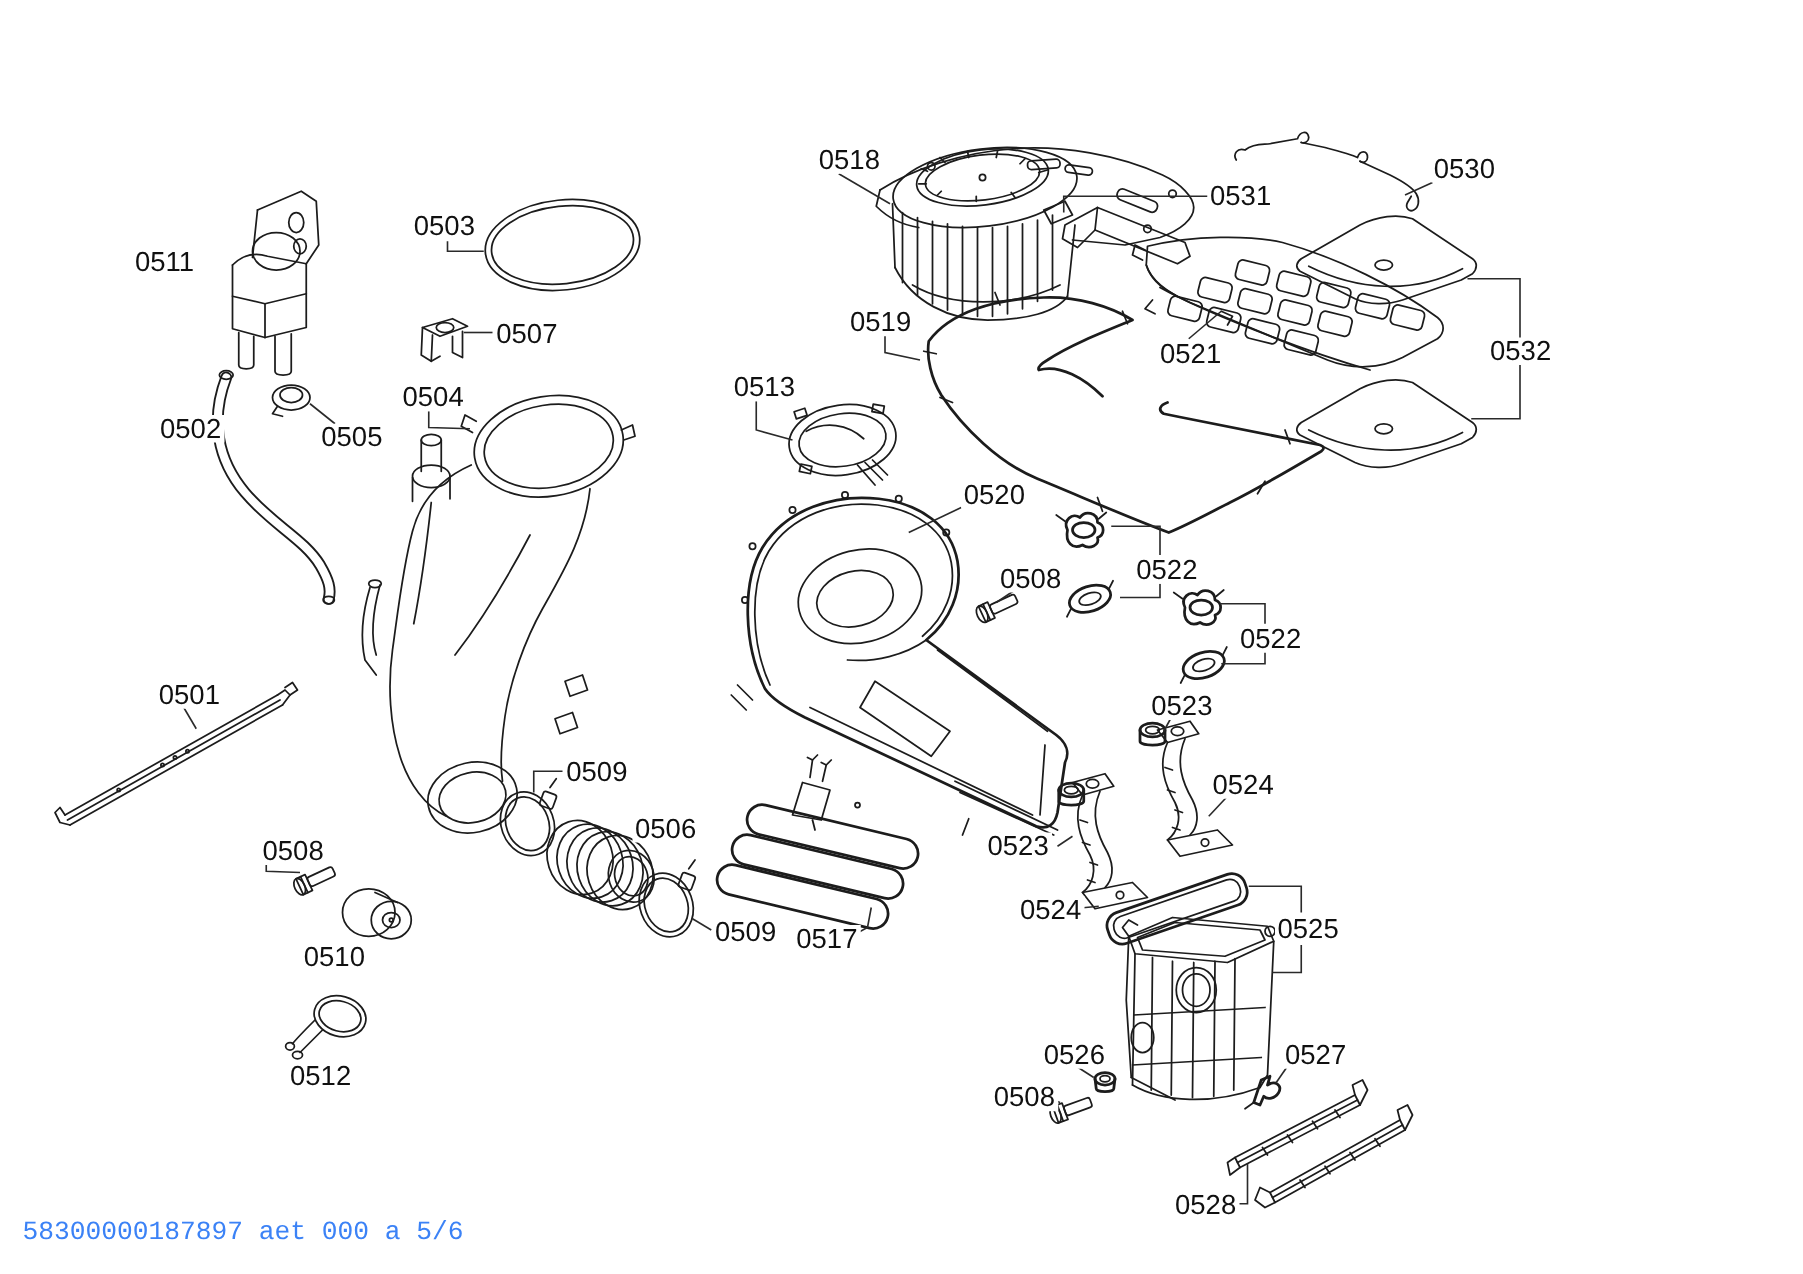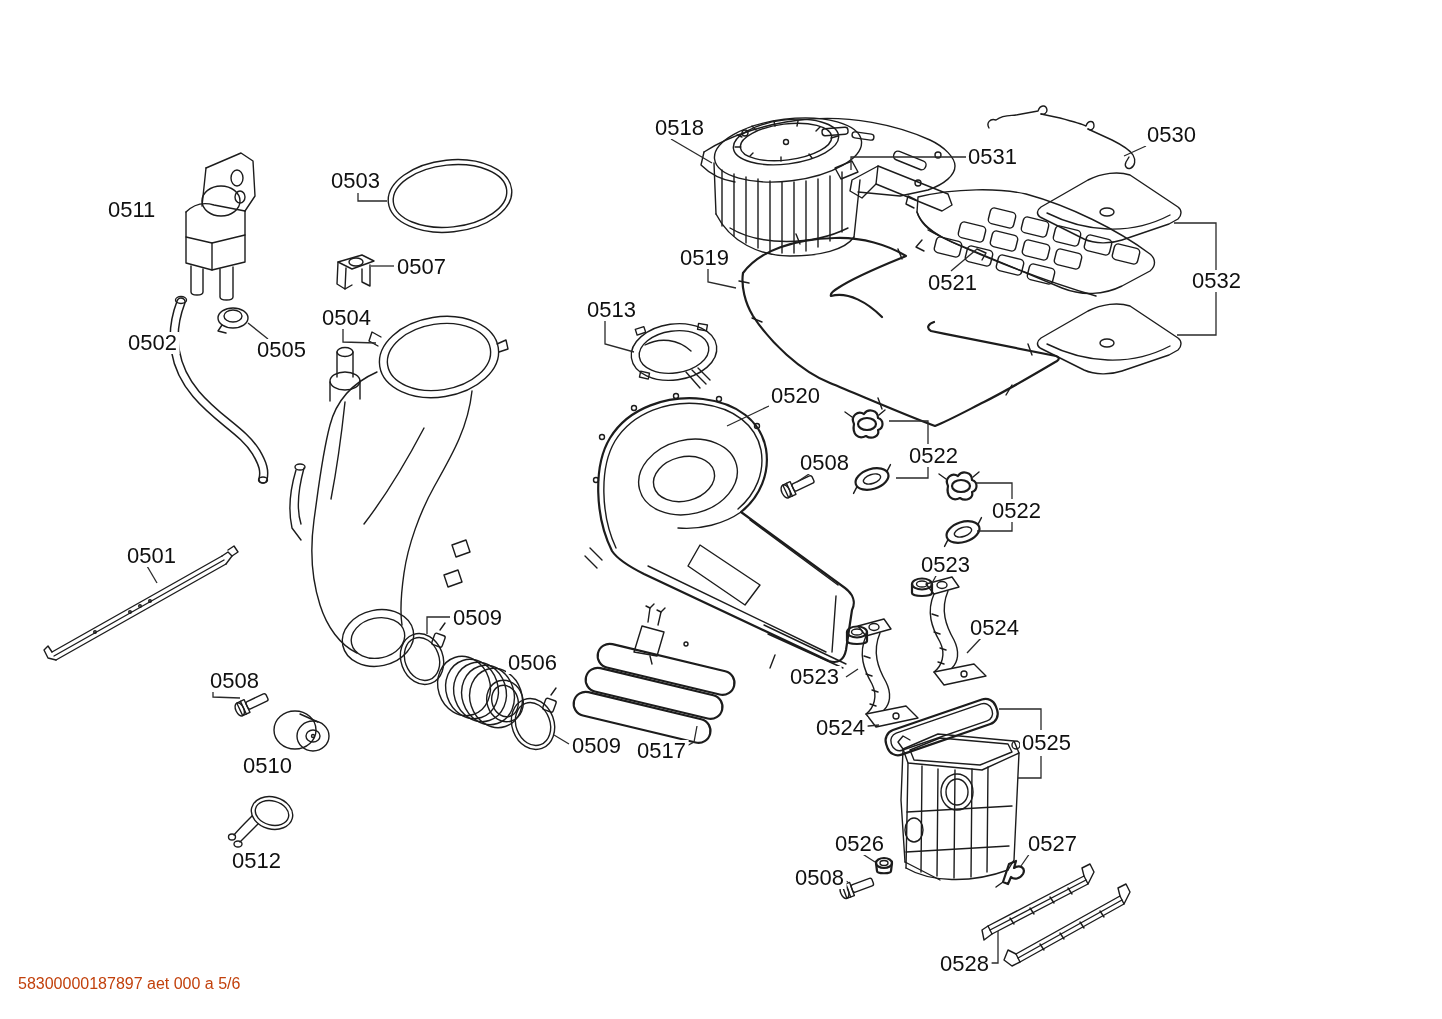--- a/index.html
+++ b/index.html
@@ -8,22 +8,22 @@
   #diagram{position:absolute;left:0;top:0;}
   
   #diagram path,#diagram ellipse,#diagram circle,#diagram rect,#diagram line,#diagram polyline{
      fill:none;stroke:#1c1c1c;stroke-width:1.4;stroke-linejoin:round;stroke-linecap:round;}
   #diagram .thick{stroke-width:2.2}
   #diagram .tube-o{stroke-width:9.5}
   #diagram .tube-i{stroke:#fff;stroke-width:6.5}
   #leader-layer polyline{fill:none;stroke:#2a2a2a;stroke-width:1.3;stroke-linejoin:miter;stroke-linecap:butt;}
   #label-layer rect{fill:#fff;stroke:none;}
   #label-layer text{font:22px "Liberation Sans",sans-serif;fill:#101010;}
-  .footer{position:absolute;left:18px;top:975px;font-size:16px;color:#c2410c;
-          font-family:Liberation Sans, sans-serif;}
+  .footer{position:absolute;left:18px;top:975px;font-size:21px;color:#3b82f6;
+          font-family:Liberation Mono, monospace;}
 </style>
 </head>
 <body>
 
 <div id="page">
 
 <svg id="diagram" width="1442" height="1019" viewBox="0 0 1442 1019">
 
   <g>
     <path d="M186,212 L186,263 L212,270 L245,262 L245,211"></path>

